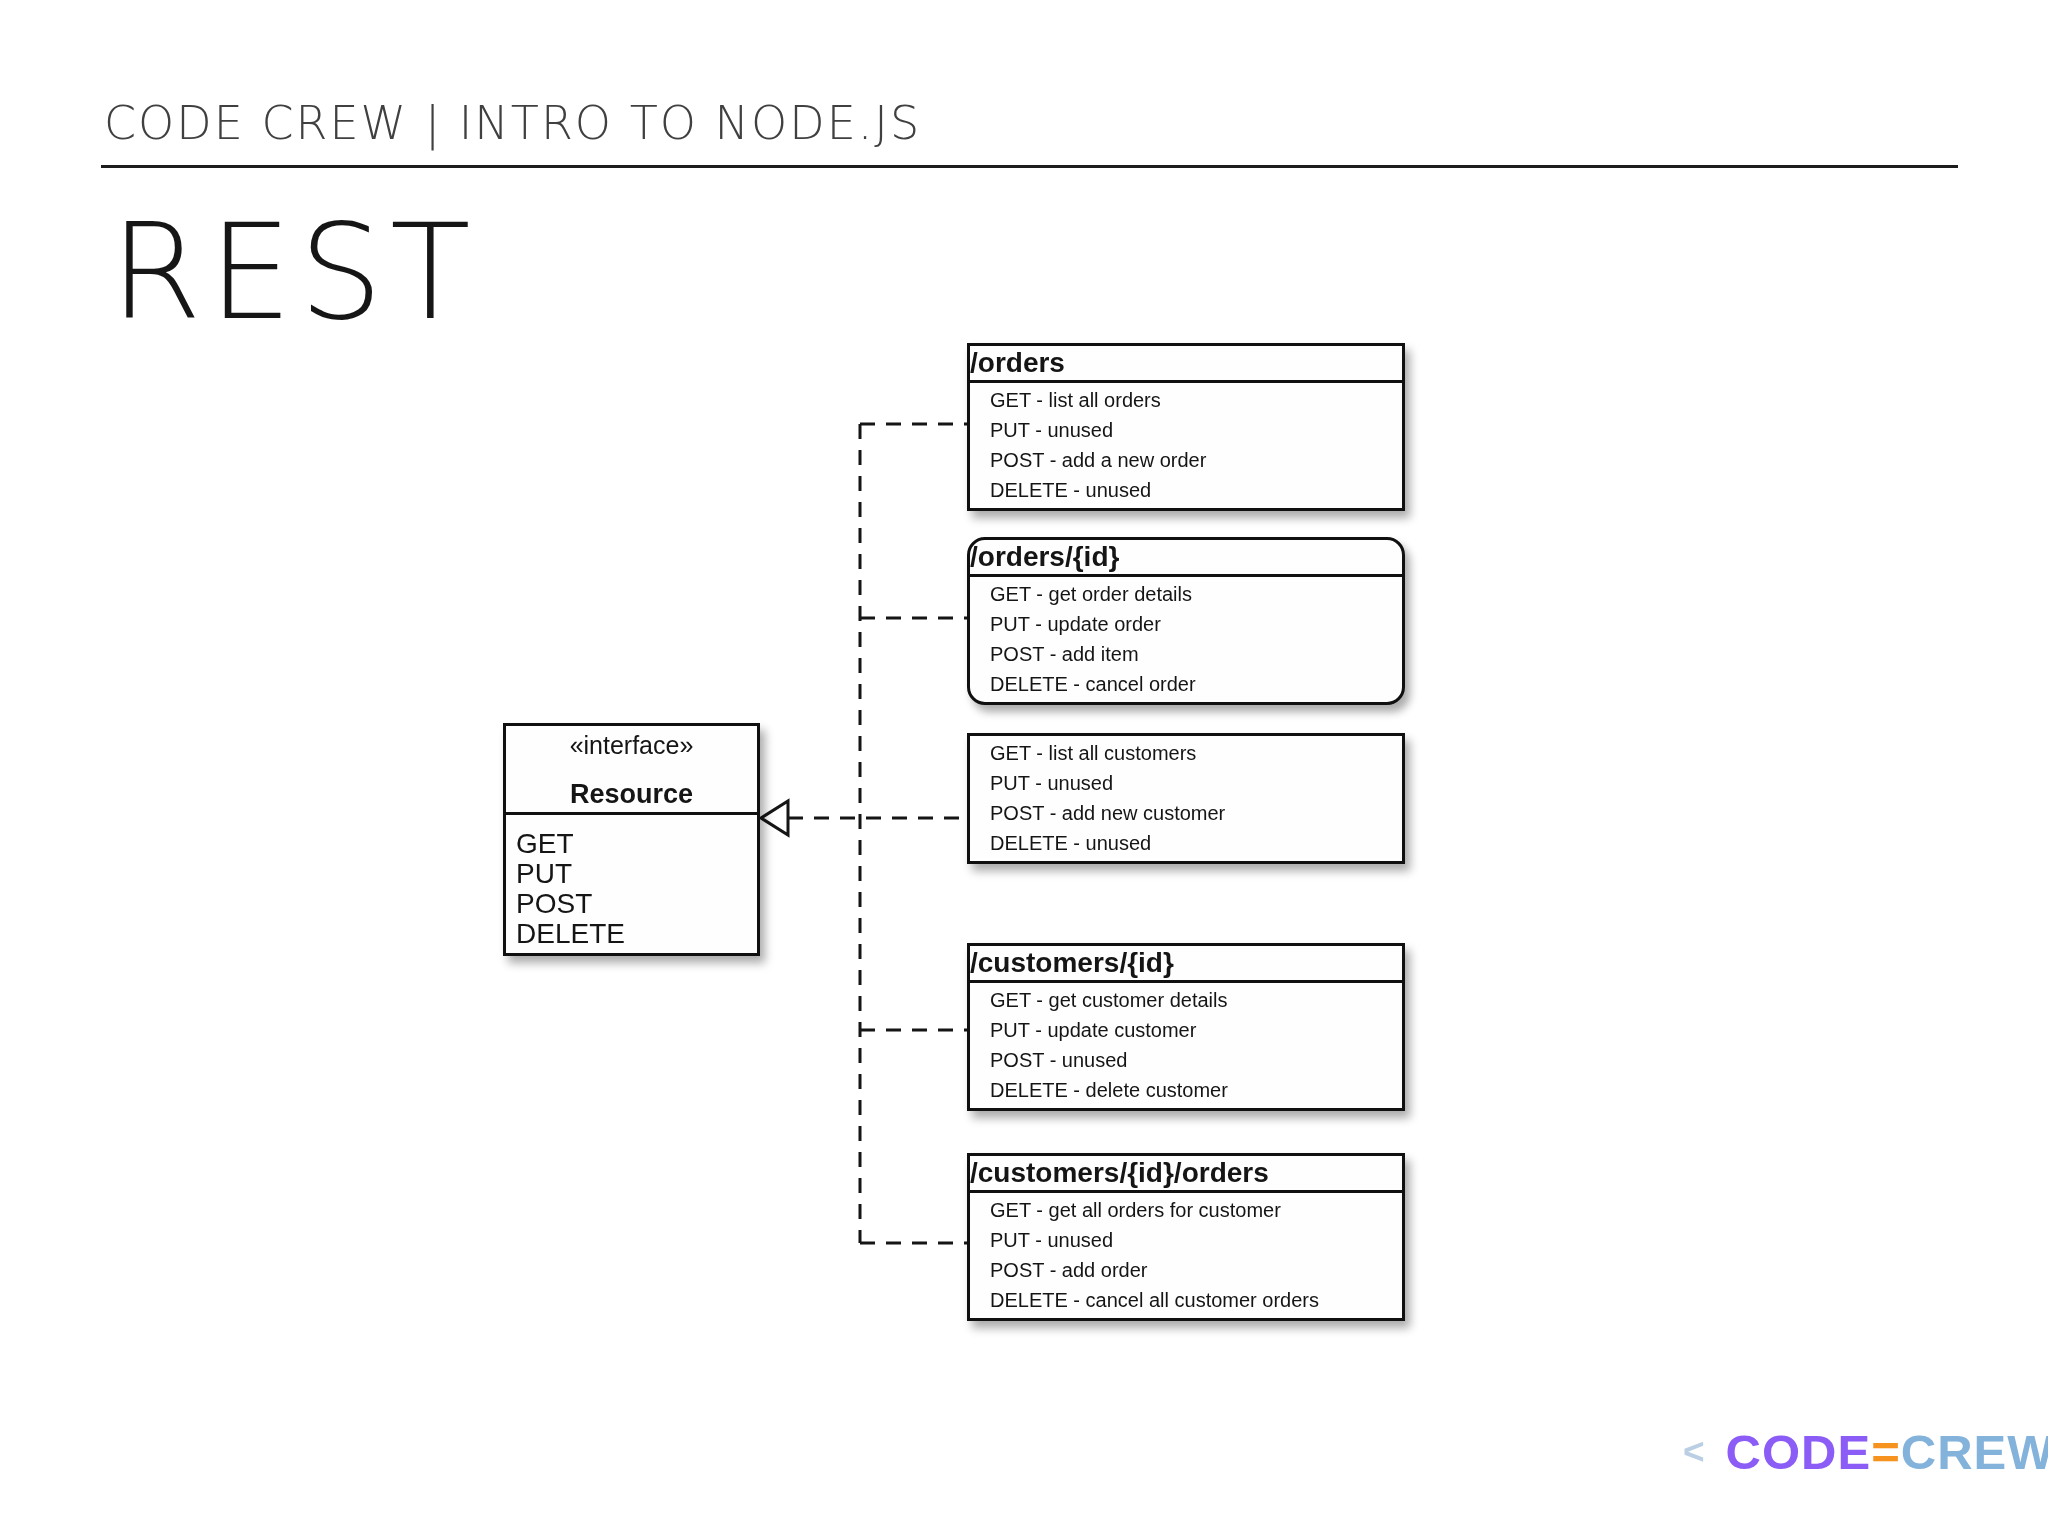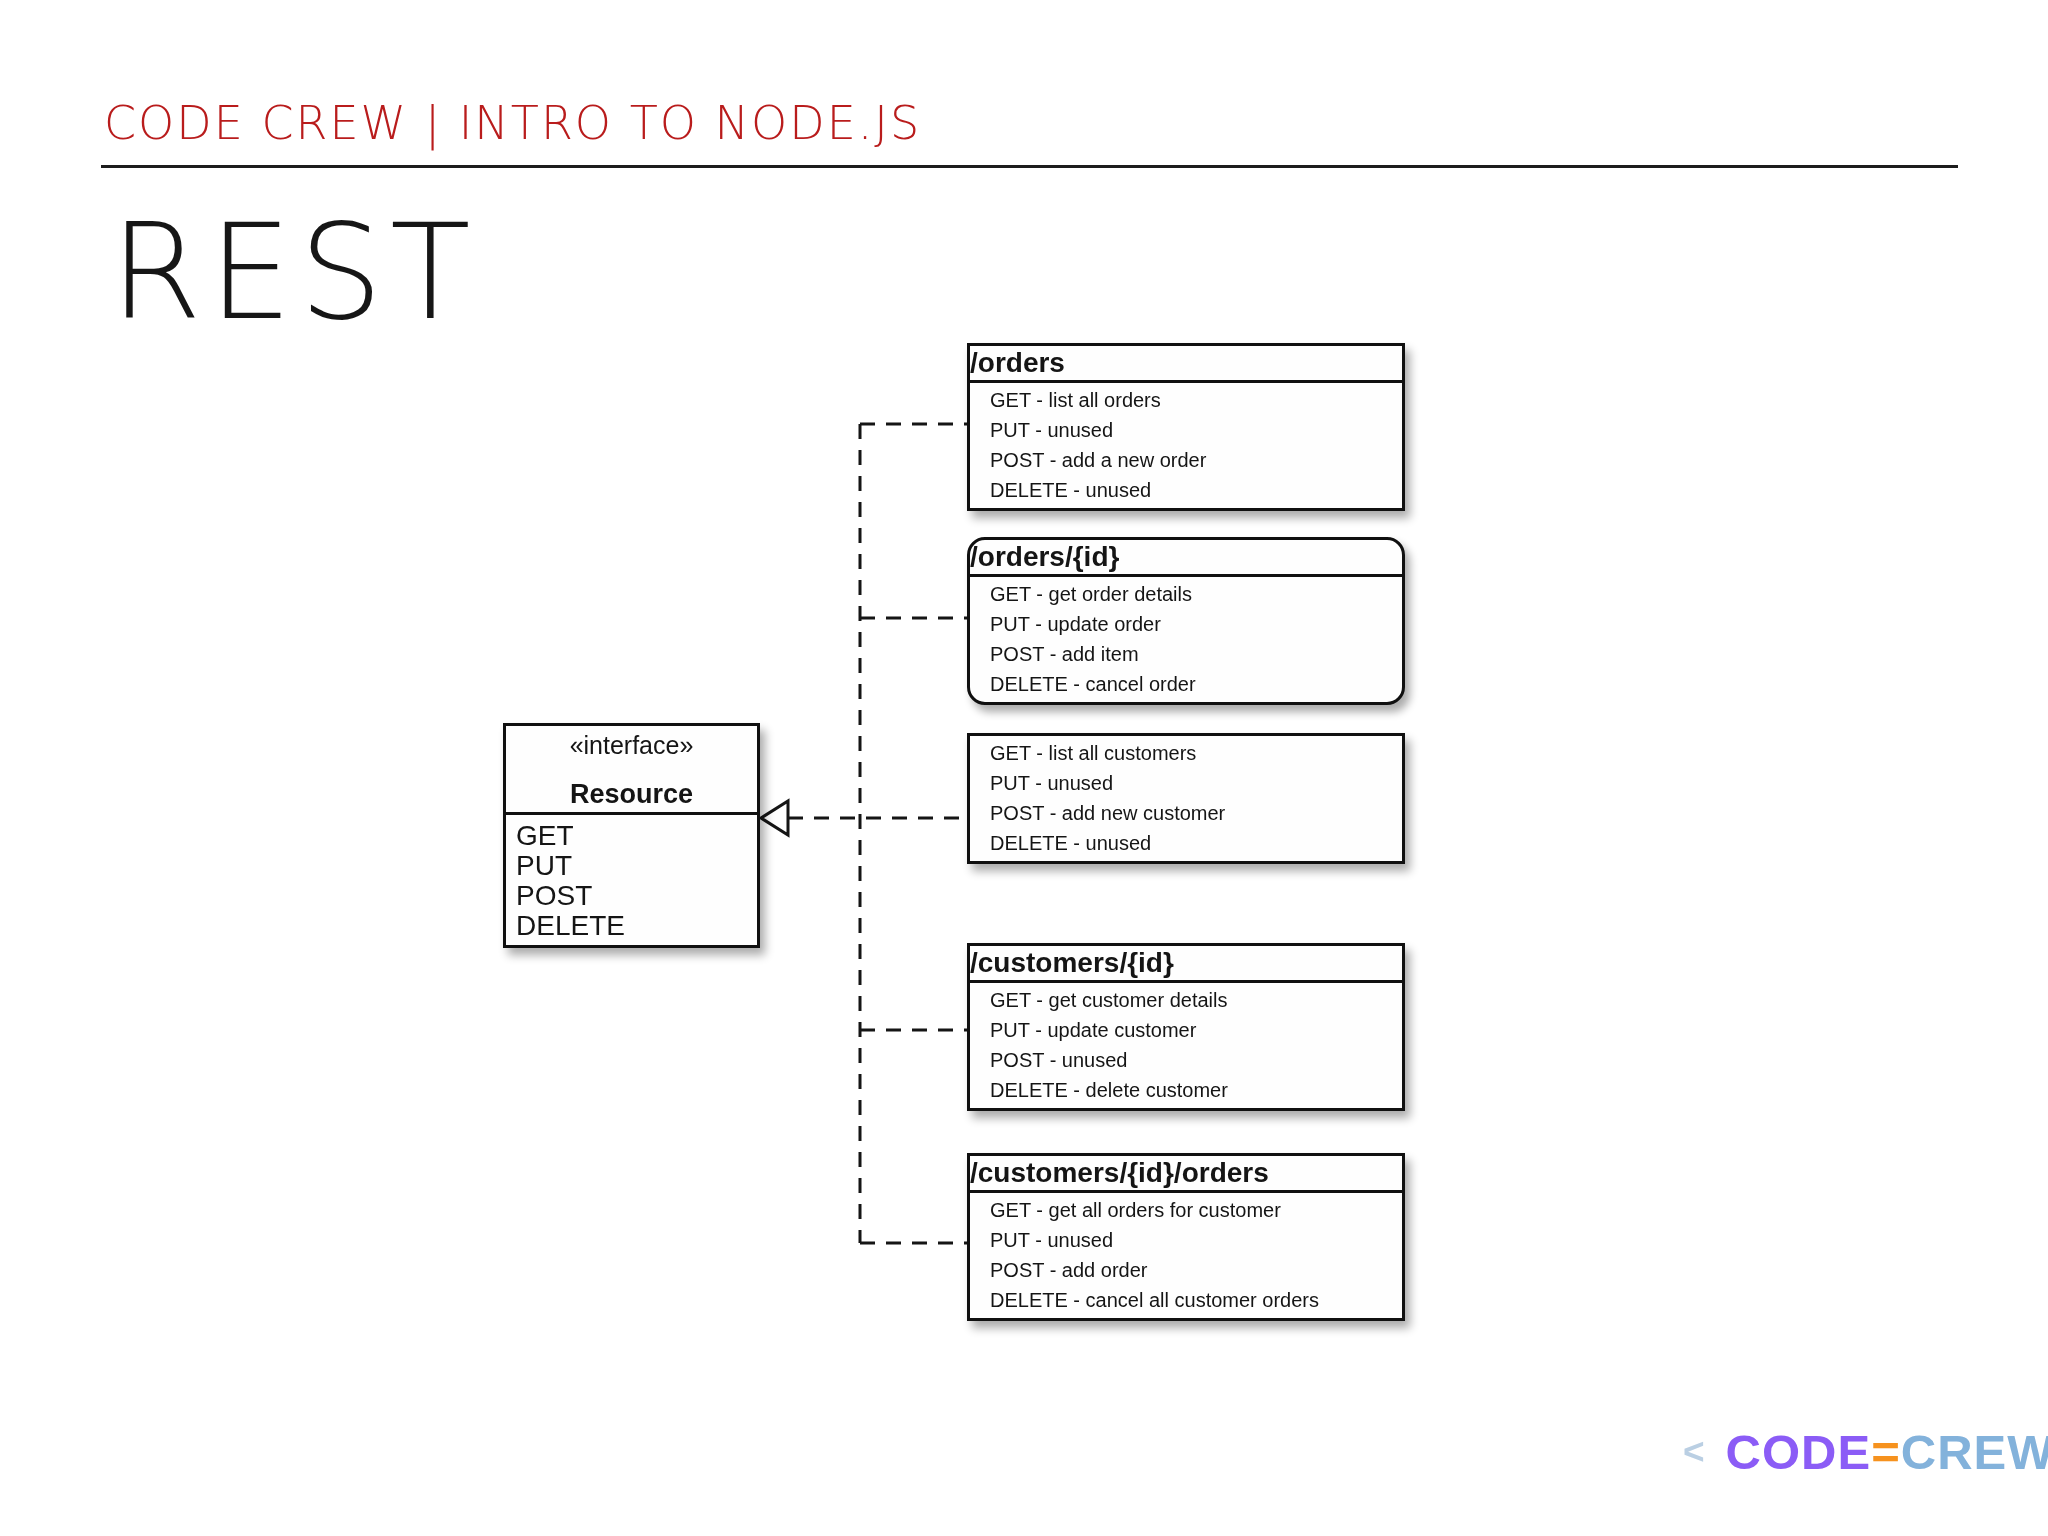--- a/index.html
+++ b/index.html
@@ -20,21 +20,21 @@
   
   .slide-header {
     position: absolute;
     left: 104px;
     top: 99px;
     font-family: "DejaVu Sans", "Liberation Sans", sans-serif;
     font-weight: 200;
     font-size: 46px;
     line-height: 48px;
     letter-spacing: 2px;
-    color: #b91c1c;
+    color: #404040;
     white-space: nowrap;
   }
   .header-rule {
     position: absolute;
     left: 101px;
     top: 165px;
     width: 1857px;
     height: 0;
     border-top: 3px solid #1d1d1d;
   }
@@ -66,21 +66,21 @@
 
   
   .iface-box { left: 503px; top: 723px; width: 257px; }
   .iface-head {
     border-bottom: 3px solid #101010;
     text-align: center;
     padding: 5px 0 3px 0;
   }
   .iface-stereotype { font-size: 25px; line-height: 28px; }
   .iface-name { font-size: 27px; line-height: 30px; font-weight: bold; margin-top: 20px; }
-  .iface-body { padding: 6px 0 4px 0; border-radius: 24px; }
+  .iface-body { padding: 14px 0 4px 0; border-radius: 24px; }
   .iface-body .method-row { font-size: 28px; line-height: 30px; padding-left: 10px; }
 
   
   .rbox { left: 967px; width: 438px; }
   .rbox:nth-child(1) { top: 343px; }
   .rbox:nth-child(2) { top: 537px; border-radius: 18px; }
   .rbox:nth-child(3) { top: 733px; }
   .rbox:nth-child(4) { top: 943px; }
   .rbox:nth-child(5) { top: 1153px; }
   .rbox-title {

